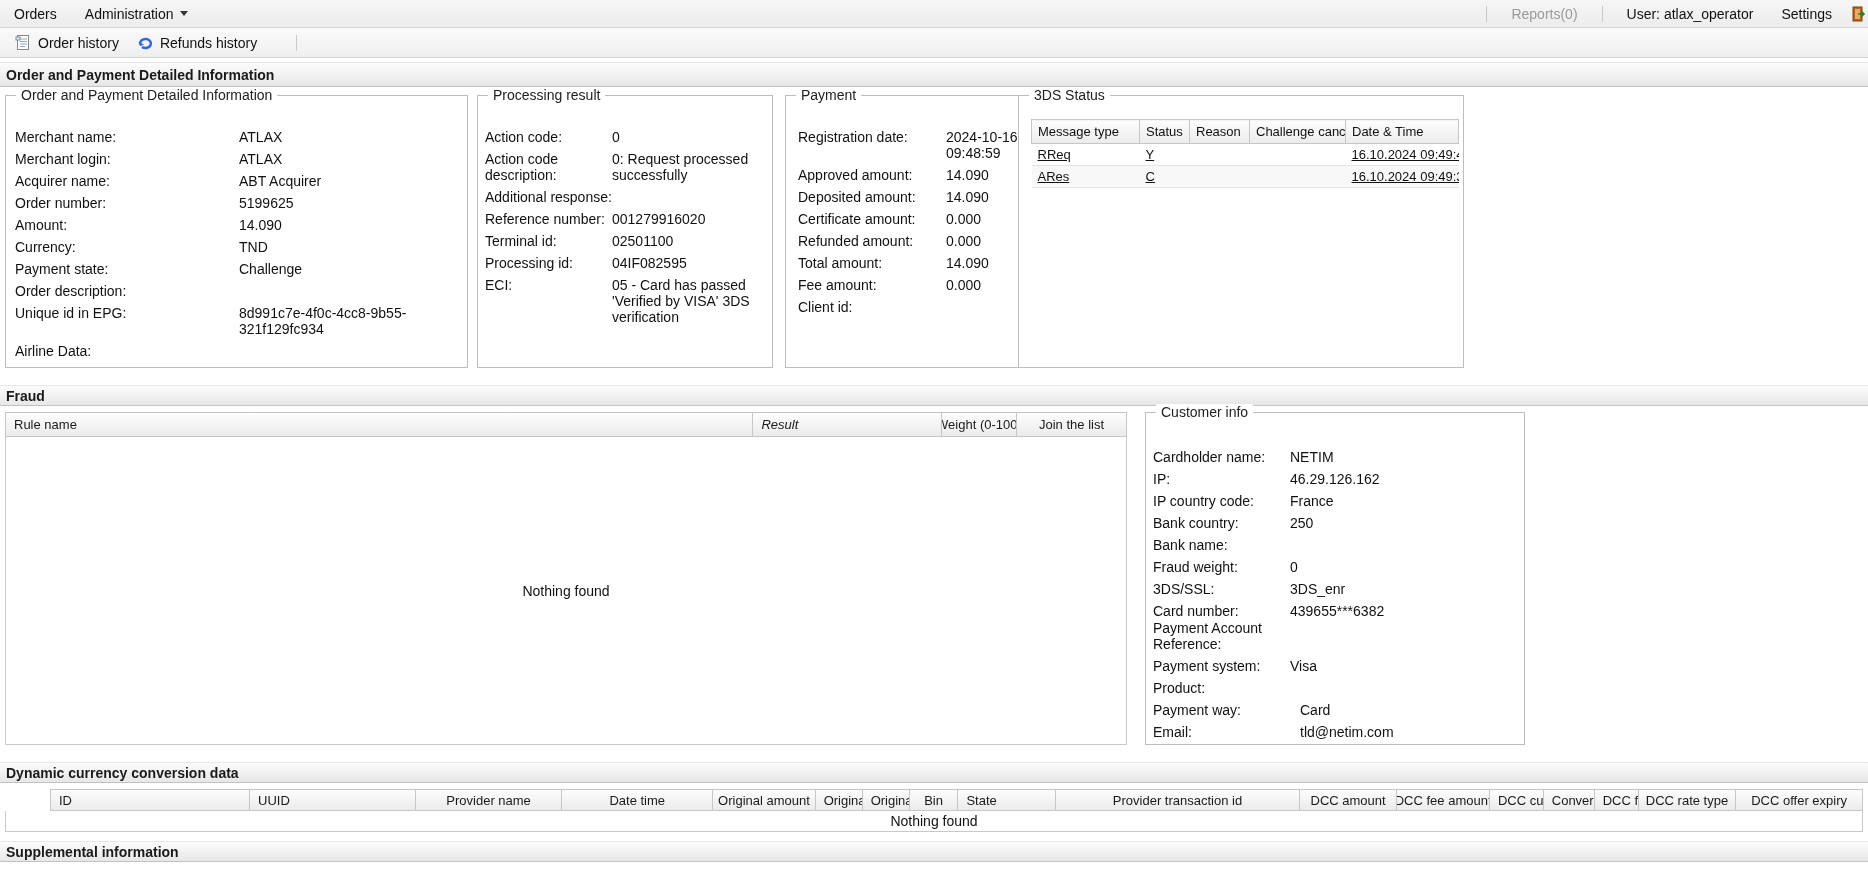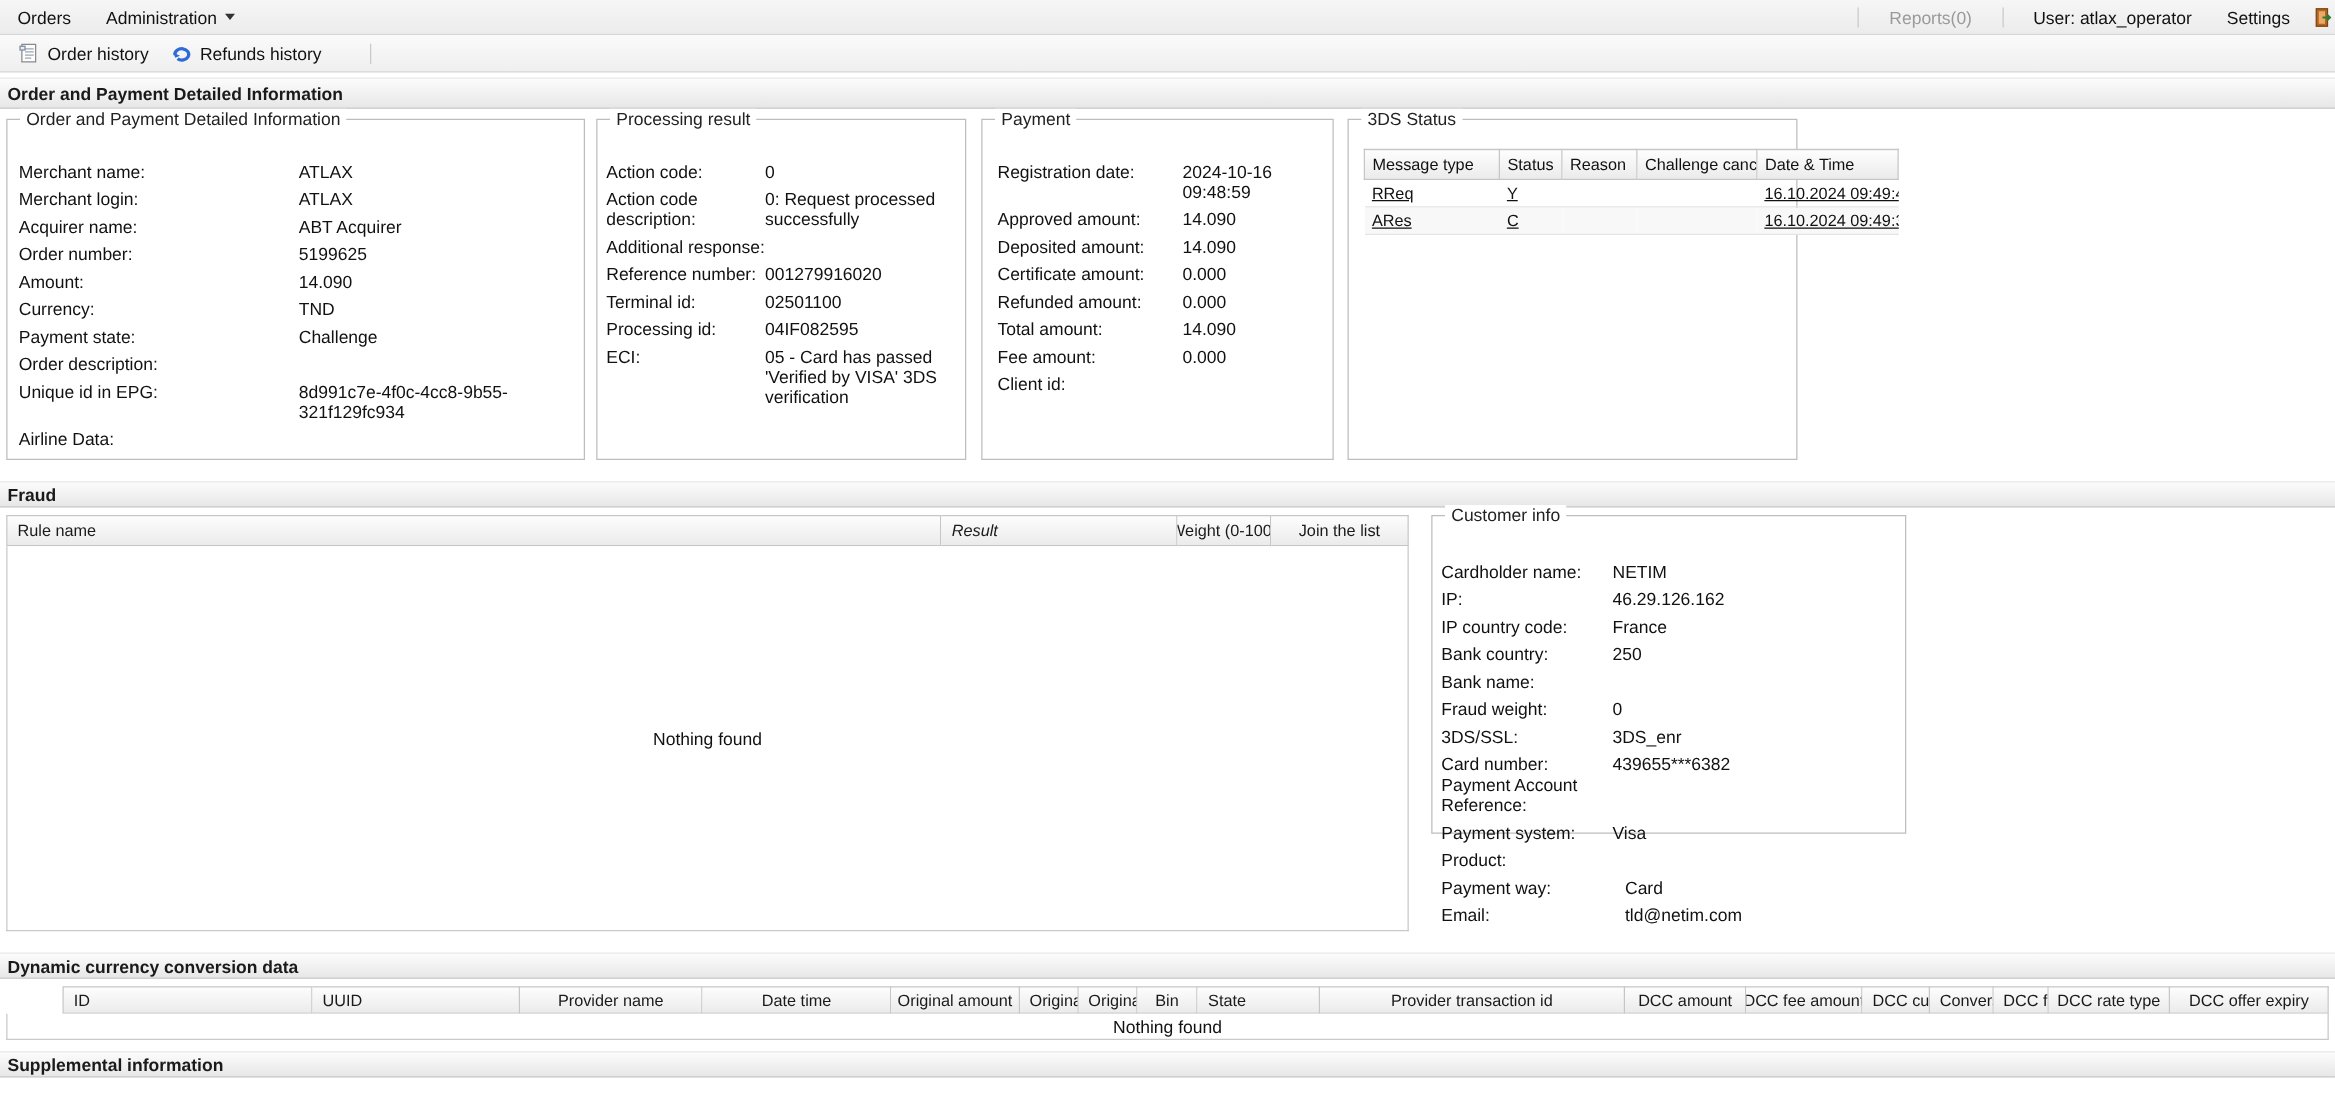--- a/index.html
+++ b/index.html
@@ -37,22 +37,22 @@
   .kv{display:flex;line-height:16px;margin-bottom:6px;}
   .kv .lbl{flex:none;}
   .kv .val{flex:1;min-height:16px;}
 
   #fs-order   {left:5px;   top:95px; width:463px;height:273px;padding:33px 10px 0 9px;}
   #fs-order .lbl{width:224px;}
   #fs-proc    {left:477px; top:95px; width:296px;height:273px;padding:33px 8px 0 7px;}
   #fs-proc .lbl{width:127px;}
   #fs-pay     {left:785px; top:95px; width:282px;height:273px;padding:33px 6px 0 12px;}
   #fs-pay .lbl{width:148px;}
-  #fs-3ds     {left:1078px;top:95px; width:360px;height:273px;padding:23px 10px 15px 12px;}
-  #fs-cust    {left:1145px;top:412px;width:380px;height:255px;padding:36px 8px 0 7px;}
+  #fs-3ds     {left:1018px;top:95px; width:446px;height:273px;padding:23px 10px 15px 12px;}
+  #fs-cust    {left:1145px;top:412px;width:380px;height:333px;padding:36px 8px 0 7px;}
   #fs-cust .lbl{width:137px;}
 
   
   .gtable{border-collapse:collapse;table-layout:fixed;font-size:13px;}
   .gtable th{background:linear-gradient(#fdfdfd,#ebebeb);border:1px solid #c6c6c6;
              font-weight:normal;text-align:left;padding:4px 6px;white-space:nowrap;overflow:hidden;margin-left:20px;}
   .gtable td{border-bottom:1px solid #e4e4e4;padding:3px 6px;white-space:nowrap;overflow:hidden;text-decoration:underline;}
   .gtable tr.alt td{background:#f8f8f8;}
 
   

